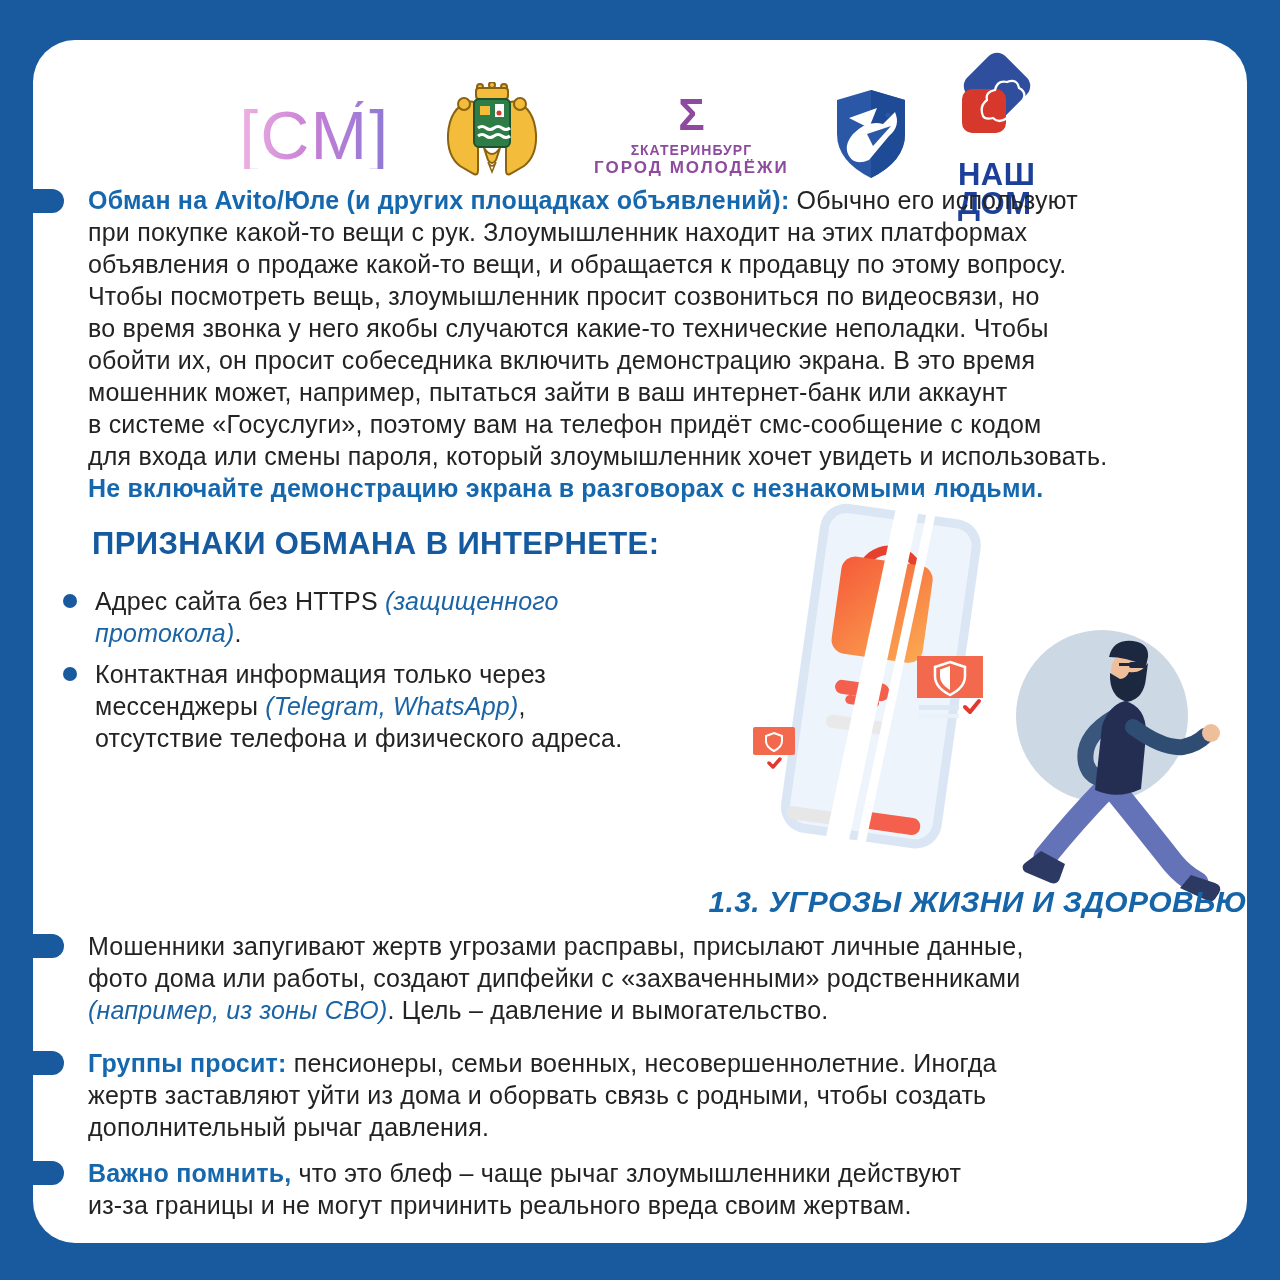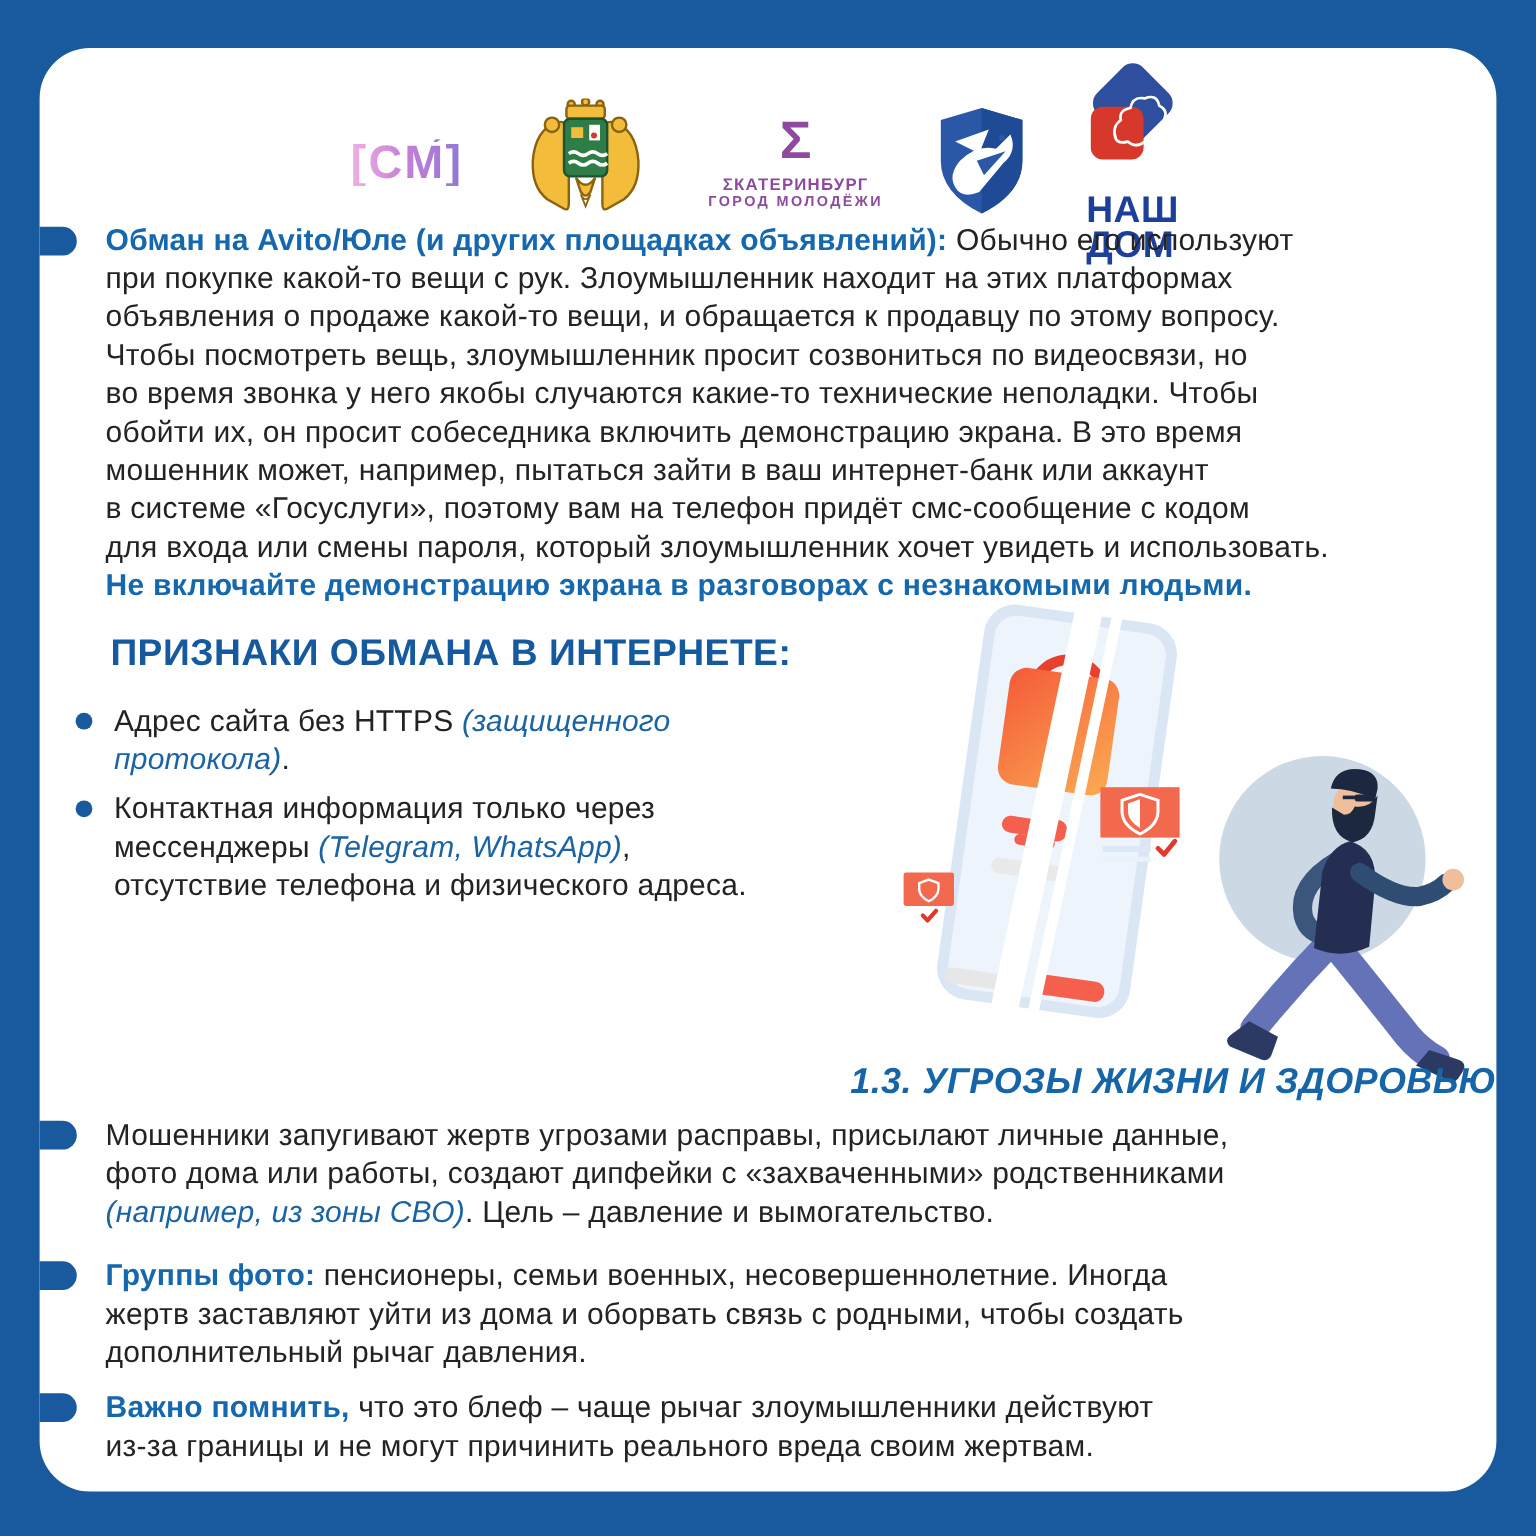--- a/index.html
+++ b/index.html
@@ -13,27 +13,27 @@
     background:#ffffff;border-radius:42px;
   }
   
   .tab{position:absolute;left:0;width:31px;height:24px;background:#185a9d;border-radius:0 12px 12px 0}
   .t1{top:149px}.t2{top:894px}.t3{top:1011px}.t4{top:1121px}
 
   
   .logos{position:absolute;left:0;top:12px;width:100%;display:flex;justify-content:center;align-items:center;gap:44px}
   .logo{display:flex;flex-direction:column;align-items:center}
   .cm-text{
-    font-size:39px;font-weight:700;letter-spacing:2px;line-height:1;
+    font-size:68px;font-weight:400;letter-spacing:2px;line-height:1;
     background:linear-gradient(92deg,#efb3e3 0%,#c77fd6 48%,#8b79d6 100%);
     -webkit-background-clip:text;background-clip:text;color:transparent;
   }
   .ekb .sigma{font-size:44px;font-weight:700;color:#8d4a9e;line-height:1}
   .ekb .l1{font-size:14px;font-weight:800;color:#8d4a9e;letter-spacing:1px;margin-top:5px;white-space:nowrap}
-  .ekb .l2{font-size:12px;font-weight:800;color:#8d4a9e;letter-spacing:2px;white-space:nowrap}
+  .ekb .l2{font-size:17px;font-weight:800;color:#8d4a9e;letter-spacing:2px;white-space:nowrap}
   .nashdom{gap:20px;align-items:center}
   .nd-text{font-size:31px;font-weight:800;color:#1c3f9a;line-height:.95;letter-spacing:.5px}
   .loyal .brand{font-size:25px;letter-spacing:2px;margin-top:4px;white-space:nowrap}
   .loyal .loyal1{color:#8d99a8}
   .loyal .loyal2{color:#23282f}
   .loyal .sub{font-size:10.5px;color:#a7adb4;letter-spacing:1.6px;margin-top:3px;white-space:nowrap}
 
   
   .para{position:absolute;margin:0;font-size:25px;line-height:32px;color:#232323;letter-spacing:.2px}
   .intro{left:55px;top:144px;width:1165px}
@@ -190,16 +190,16 @@
         <path d="M365 178 q-1 24 17 29 q17 -3 19 -24 l2 -15 q-7 11 -19 9 q-3 7 -9 7 l-10 -6 z" fill="#1c2740"></path>
         <rect x="384" y="167" width="17" height="6" rx="2" fill="#1c2740"></rect>
         <rect x="374" y="168" width="12" height="3" fill="#1c2740"></rect>
       </g>
     </svg>
   </div>
 
   <h3 class="threats-title">1.3. УГРОЗЫ ЖИЗНИ И ЗДОРОВЬЮ</h3>
 
   <p class="para pA"><span class="seg-p">Мошенники запугивают жертв угрозами расправы, присылают личные данные,</span><br><span class="seg-p">фото дома или работы, создают дипфейки  с «захваченными» родственниками</span><br><span class="seg-i">(например, из зоны СВО)</span><span class="seg-p">. Цель – давление и вымогательство.</span></p>
-  <p class="para pB"><span class="seg-b">Группы фото: </span><span class="seg-p">пенсионеры, семьи военных, несовершеннолетние. Иногда</span><br><span class="seg-p">жертв заставляют уйти из дома и оборвать связь с родными, чтобы создать</span><br><span class="seg-p">дополнительный рычаг давления.</span></p>
+  <p class="para pB"><span class="seg-b">Группы просит: </span><span class="seg-p">пенсионеры, семьи военных, несовершеннолетние. Иногда</span><br><span class="seg-p">жертв заставляют уйти из дома и оборвать связь с родными, чтобы создать</span><br><span class="seg-p">дополнительный рычаг давления.</span></p>
   <p class="para pC"><span class="seg-b">Важно помнить, </span><span class="seg-p">что это блеф – чаще рычаг злоумышленники действуют</span><br><span class="seg-p">из-за границы и не могут причинить реального вреда своим жертвам.</span></p>
 
 </div>
 
 </body></html>

